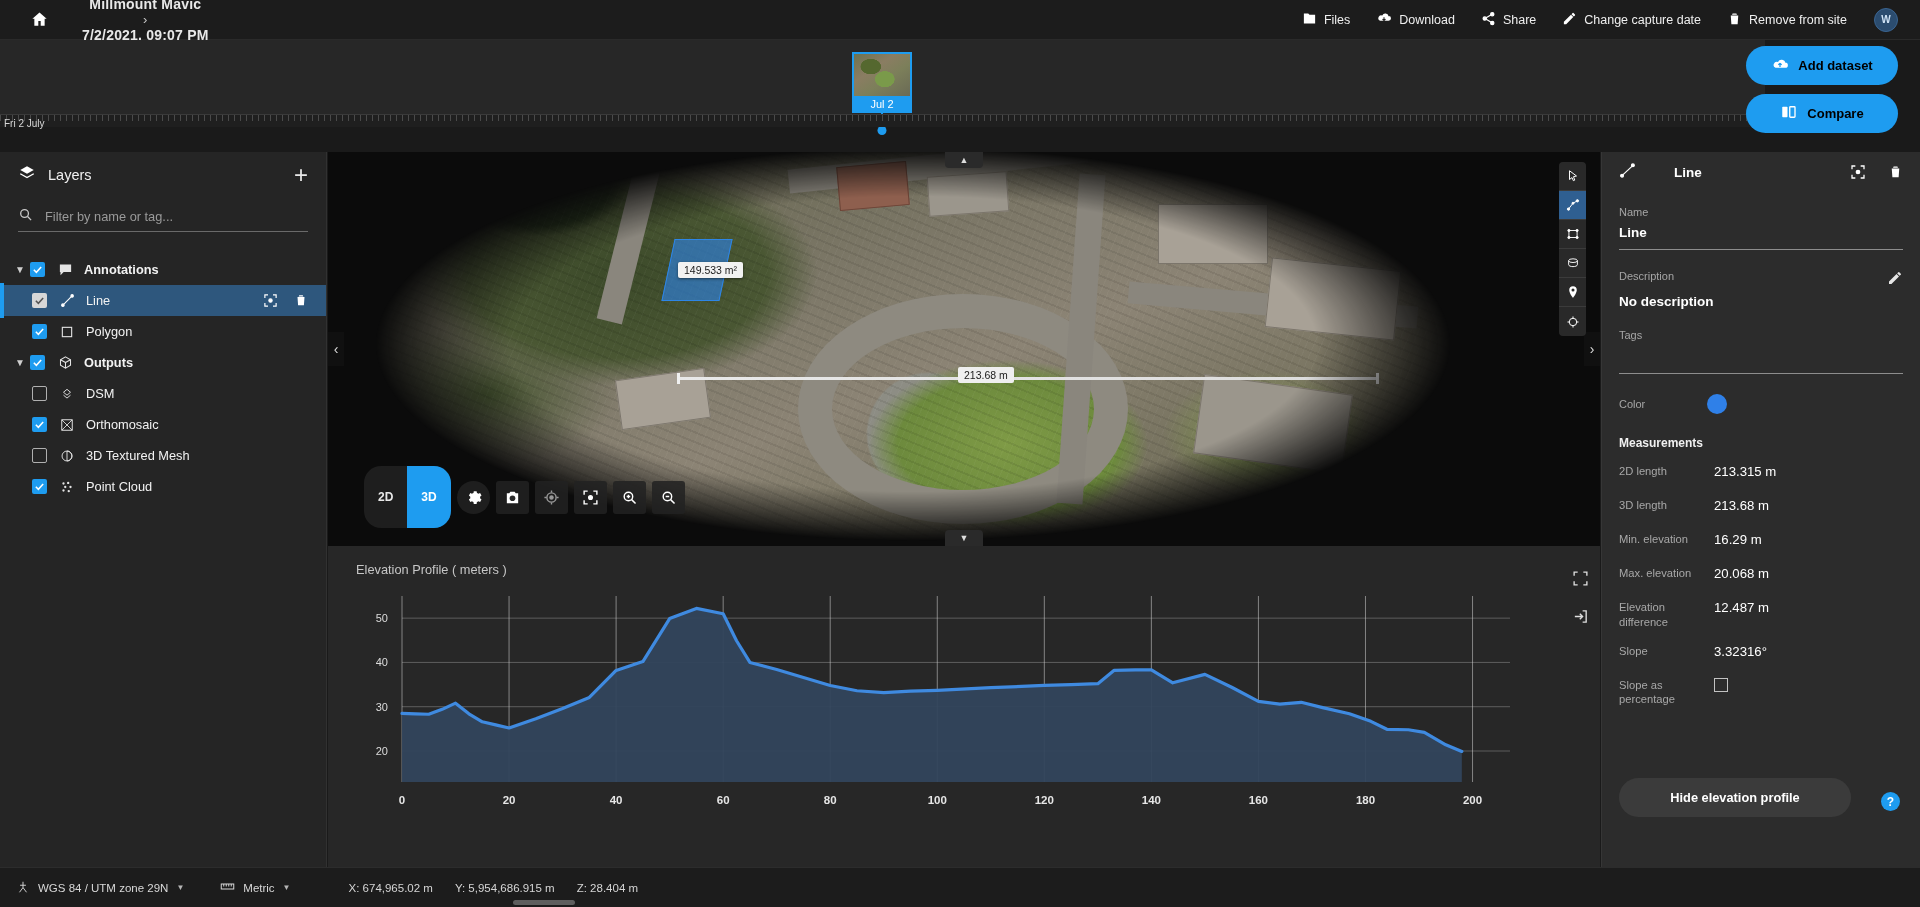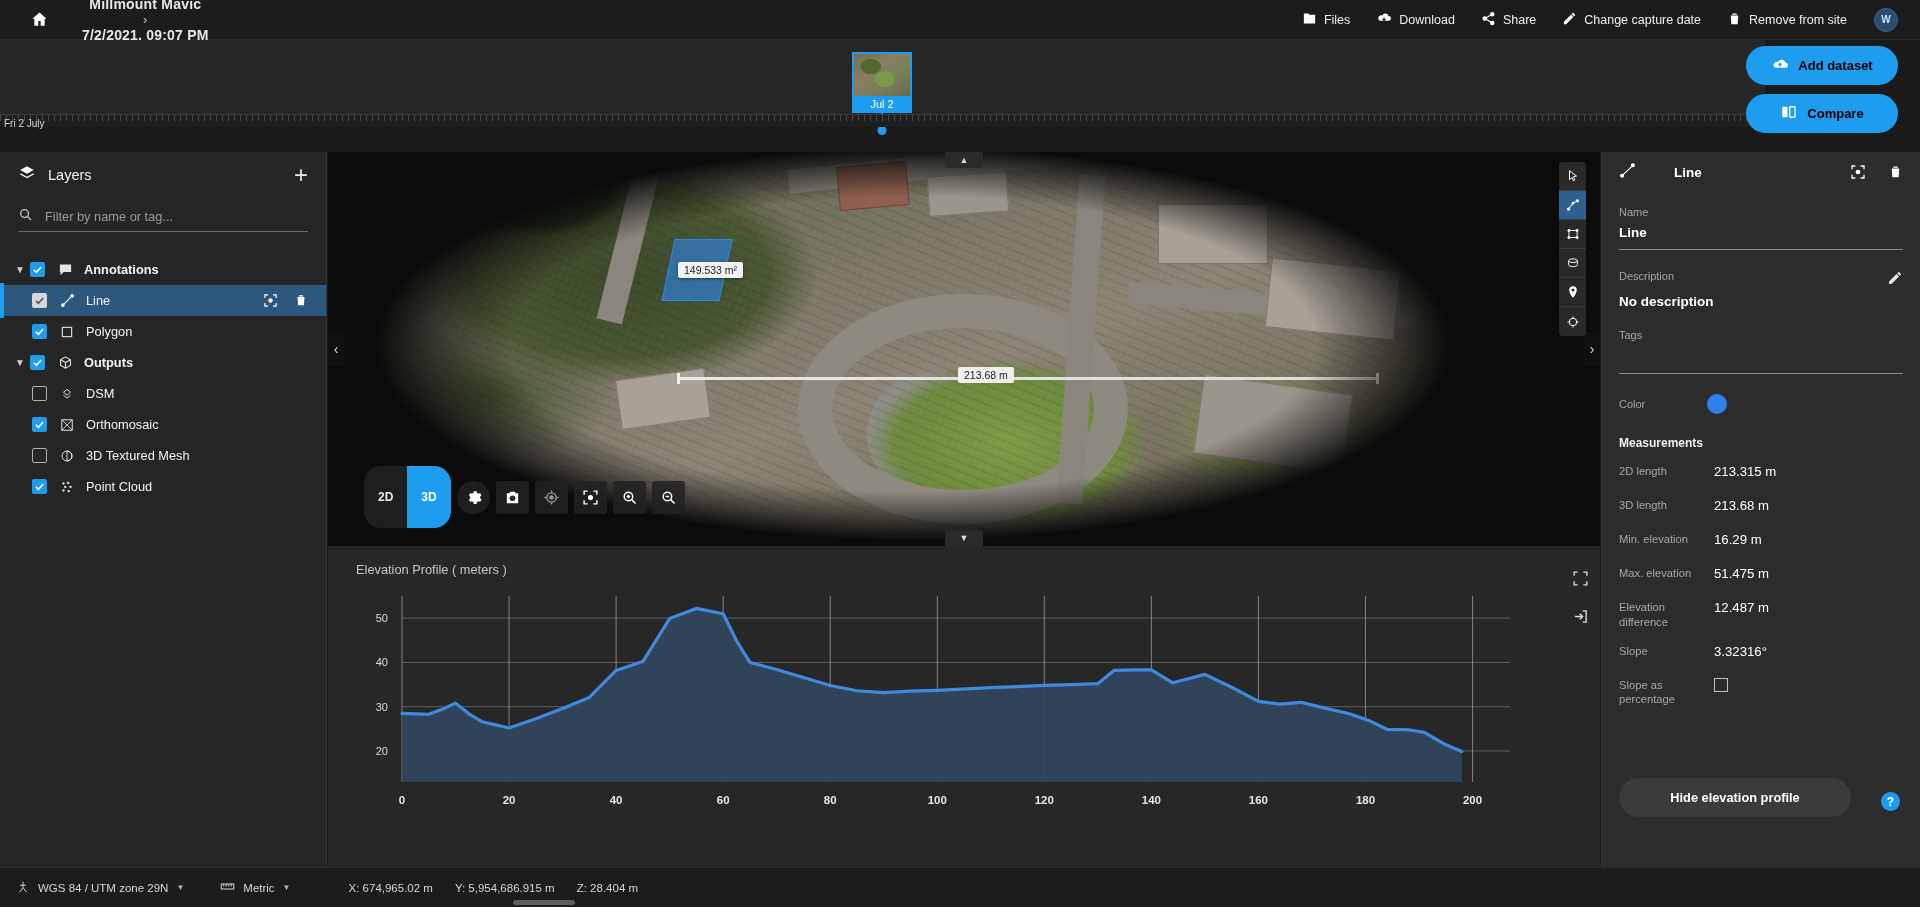--- a/index.html
+++ b/index.html
@@ -703,21 +703,21 @@
       <div class="meas-row">
         <span class="meas-lbl">3D length</span>
         <span class="meas-val">213.68 m</span>
       </div>
       <div class="meas-row">
         <span class="meas-lbl">Min. elevation</span>
         <span class="meas-val">16.29 m</span>
       </div>
       <div class="meas-row">
         <span class="meas-lbl">Max. elevation</span>
-        <span class="meas-val">51.475 m</span>
+        <span class="meas-val">20.068 m</span>
       </div>
       <div class="meas-row">
         <span class="meas-lbl">Elevation difference</span>
         <span class="meas-val">12.487 m</span>
       </div>
       <div class="meas-row">
         <span class="meas-lbl">Slope</span>
         <span class="meas-val">3.32316°</span>
       </div>
       <div class="meas-row">

